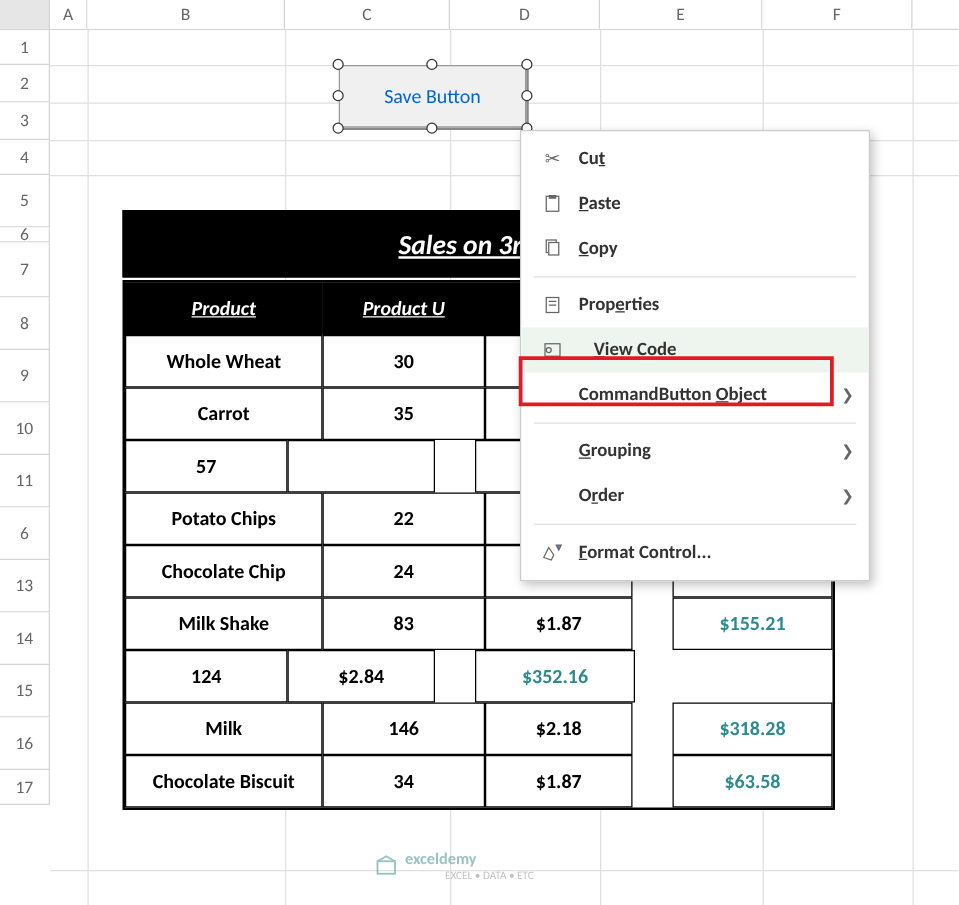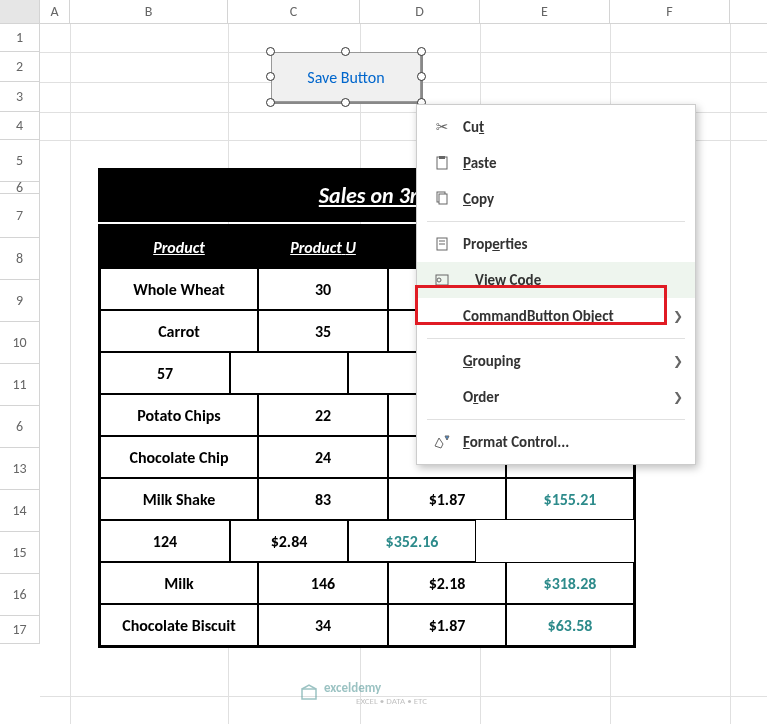--- a/index.html
+++ b/index.html
@@ -40,21 +40,21 @@
     .h-bl { left: -5px; bottom: -5px; } .h-bc { left: 50%; bottom: -5px; margin-left: -5px; } .h-br { right: -5px; bottom: -5px; }
     
     
     .title-bar { position: absolute; left: 98px; top: 168px; width: 552px; height: 54px; background: #000; color: #fff; display: flex; align-items: center; justify-content: center; font-size: 22px; font-weight: bold; font-style: italic; text-decoration: underline; border: 2px solid #000; }
     
     
     .tbl { position: absolute; left: 98px; top: 224px; border: 2px solid #000; background: #fff; }
     .tbl-row { display: flex; }
     .tbl-cell { border: 1px solid #000; display: flex; align-items: center; justify-content: center; font-size: 16px; font-weight: bold; height: 42px; }
     .th { background: #000; color: #fff; text-decoration: underline; font-style: italic; }
-    .c-b { width: 158px; text-align: center; } .c-c { width: 130px; } .c-d { width: 118px; } .c-e { width: 128px; }
+    .c-b { width: 158px; text-align: center; } .c-c { width: 130px; } .c-d { width: 118px; } .c-e { width: 128px; margin-left: 32px; }
     .teal { color: #2d8b8b; }
     
     
     .ctx-menu { position: absolute; left: 416px; top: 104px; width: 280px; background: #fff; border: 1px solid #ccc; box-shadow: 2px 3px 8px rgba(0,0,0,0.25); padding: 4px 0; z-index: 100; }
     .ctx-item { display: flex; align-items: center; height: 36px; padding: 0 12px; font-size: 15px; color: #333; position: relative; }
     .ctx-item.hover { background: #eef5ee; gap: 12px; }
     .ctx-icon { width: 26px; display: flex; align-items: center; justify-content: center; color: #666; }
     .ctx-label { flex: 1; padding-left: 8px; font-weight: bold; }
     .ctx-label .u { text-decoration: underline; }
     .ctx-arrow { color: #666; font-size: 12px; }

